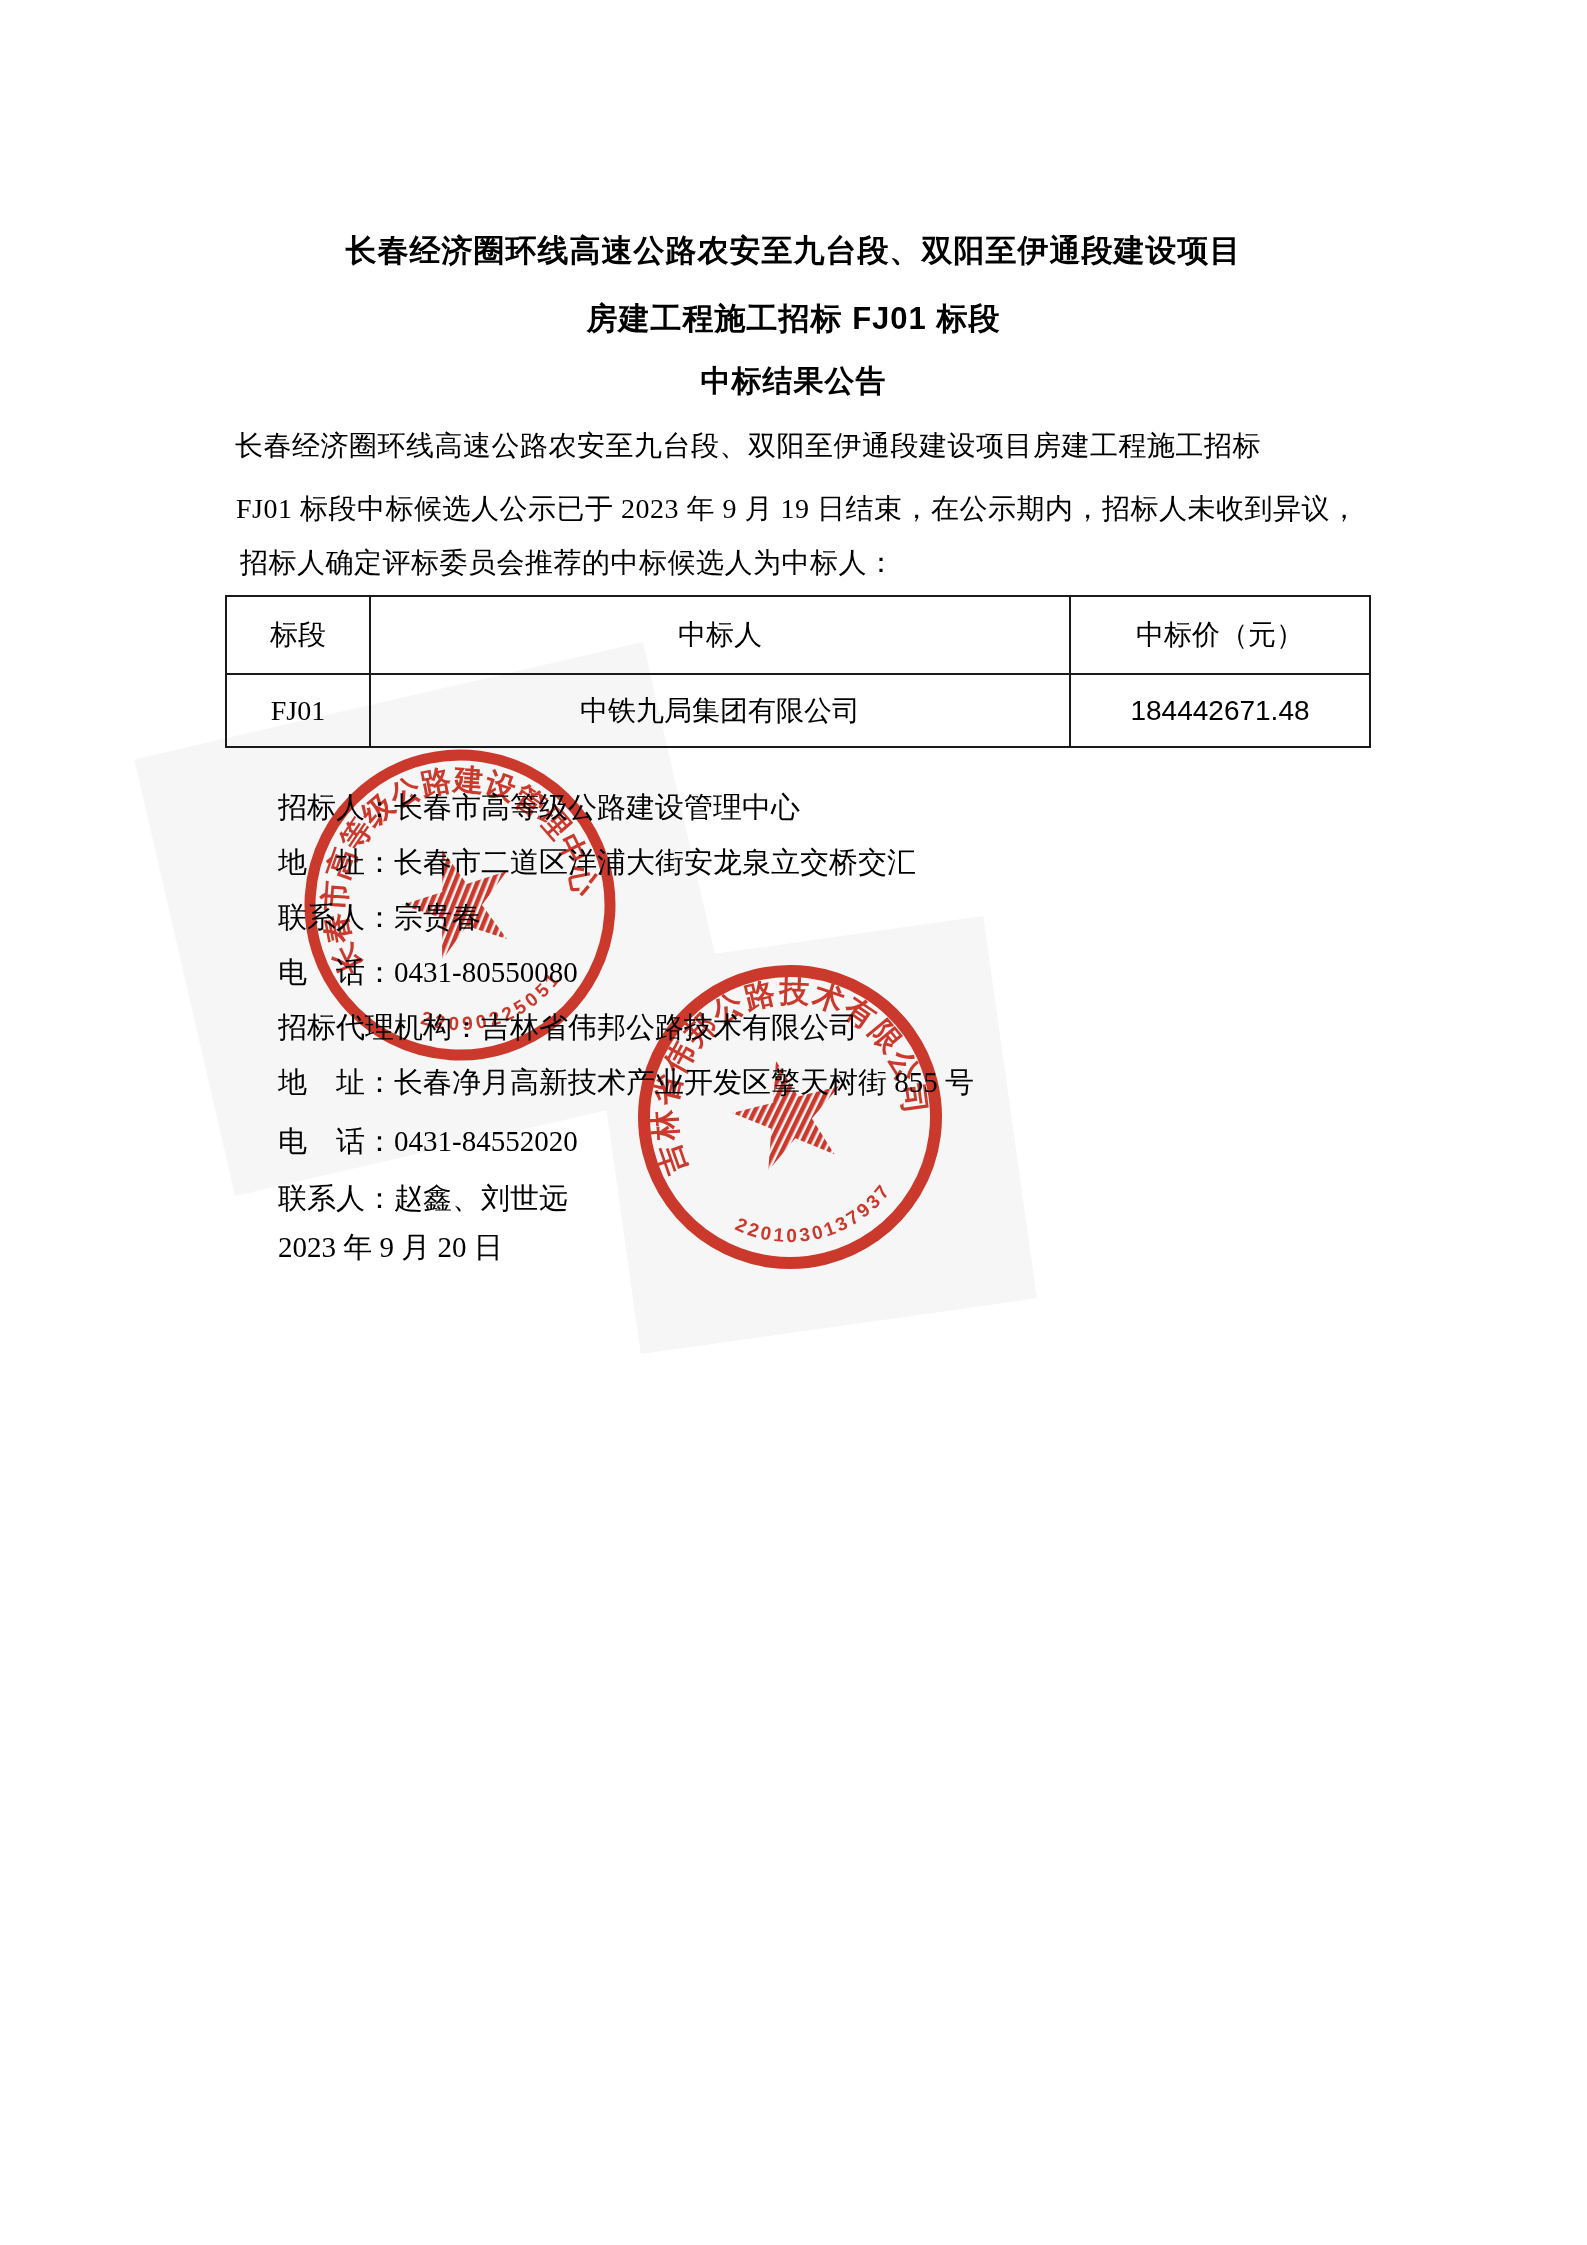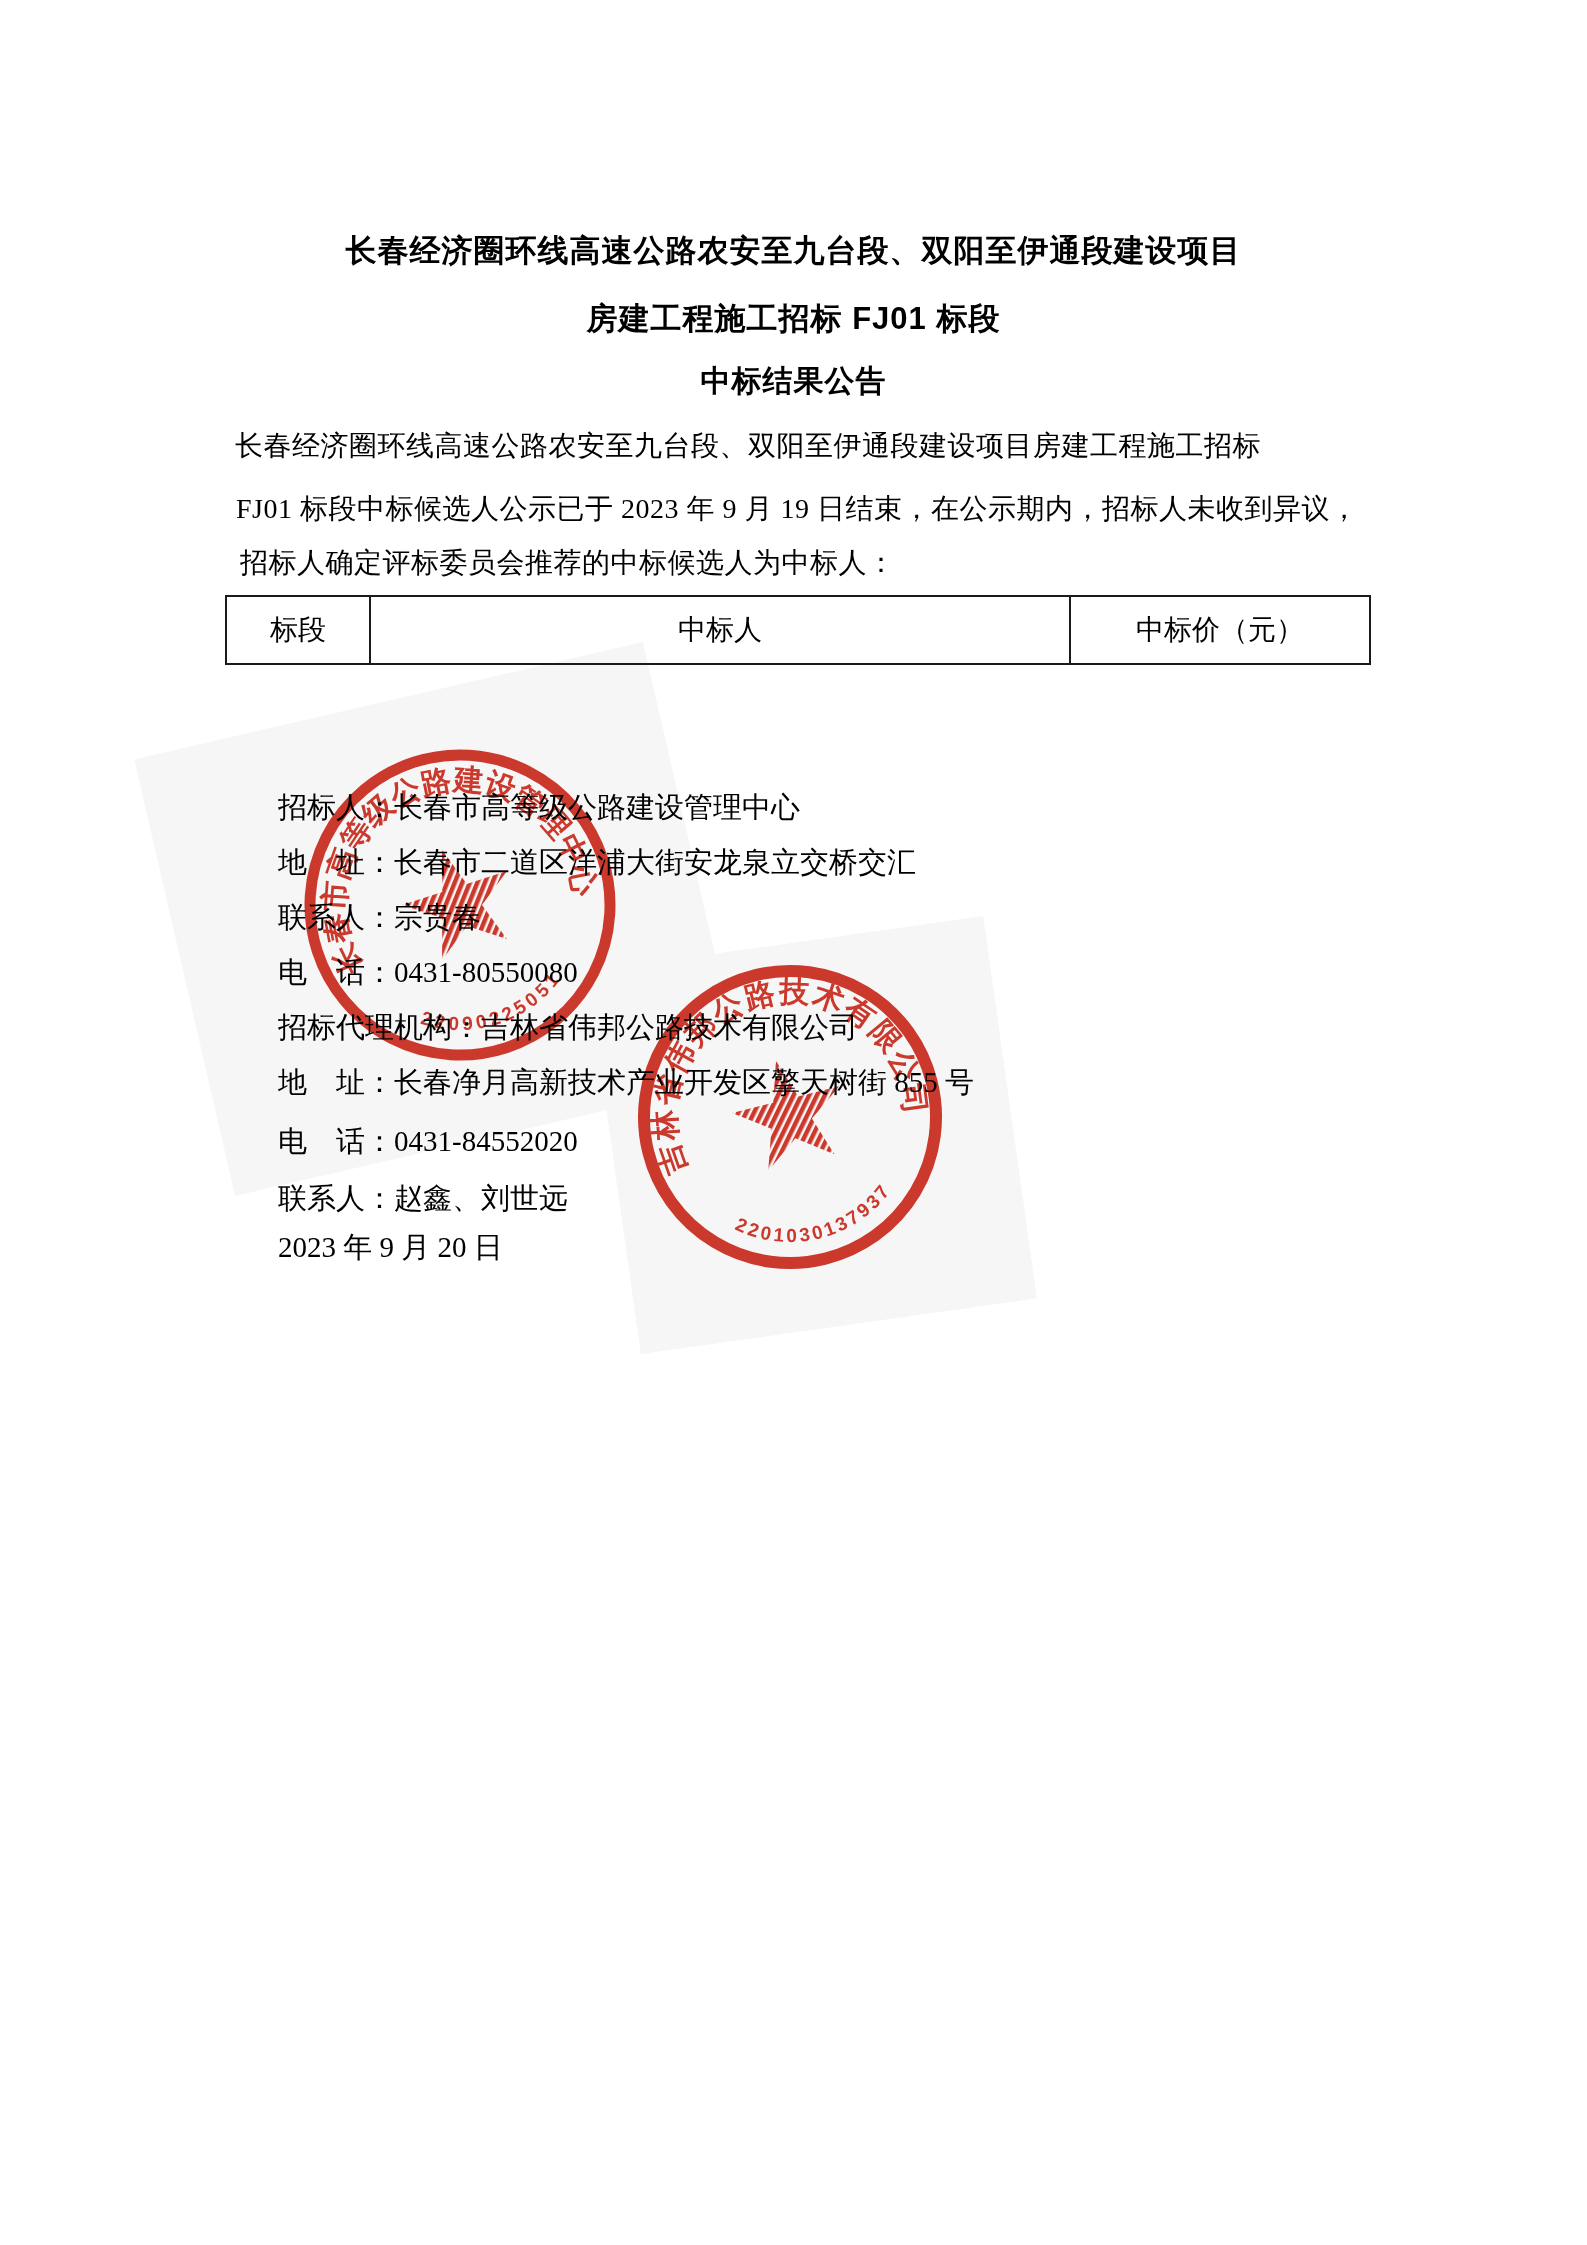--- a/index.html
+++ b/index.html
@@ -36,21 +36,21 @@
     table-layout:fixed;
   }
   table.result td, table.result th{
     border:2px solid #1a1a1a;
     text-align:center;
     vertical-align:middle;
     font-weight:normal;
     font-size:28px;
     padding:0;
   }
-  table.result tr.hdr{height:68px;padding-left:22px;}
+  table.result tr.hdr{height:78px;padding-left:22px;}
   table.result tr.row{height:73px;}
   .col-section{width:142px;}
   .col-winner{width:698px;margin-left:36px;}
   .col-price{width:298px;}
   .bold-sans{
     font-family:"Liberation Sans", sans-serif;
     font-weight:bold;
     font-size:29px;
   }
   .contact-line{
@@ -83,20 +83,25 @@
   <div class="body-line indent" style="top:427px;">长春经济圈环线高速公路农安至九台段、双阳至伊通段建设项目房建工程施工招标</div>
   <div class="body-line" style="top:490px;margin-left:41px;">FJ01 标段中标候选人公示已于 2023 年 9 月 19 日结束，在公示期内，招标人未收到异议，</div>
   <div class="body-line" style="top:544px;margin-left:45px;">招标人确定评标委员会推荐的中标候选人为中标人：</div>
 
   <table class="result">
     <tbody>
         <tr class="hdr">
       <th class="col-section">标段</th>
       <th class="col-winner">中标人</th>
       <th class="col-price">中标价（元）</th>
+    </tr>
+    <tr class="row">
+      <td>FJ01</td>
+      <td class="bold-sans">中铁九局集团有限公司</td>
+      <td class="bold-sans">184442671.48</td>
     </tr>
   </tbody>
     </table>
 
   <div class="contact-line" style="top:788px;">招标人：长春市高等级公路建设管理中心</div>
   <div class="contact-line" style="top:843px;">地　址：长春市二道区洋浦大街安龙泉立交桥交汇</div>
   <div class="contact-line" style="top:898px;">联系人：宗贵春</div>
   <div class="contact-line" style="top:953px;">电　话：0431-80550080</div>
 
   <div class="contact-line" style="top:1008px;">招标代理机构：吉林省伟邦公路技术有限公司</div>

